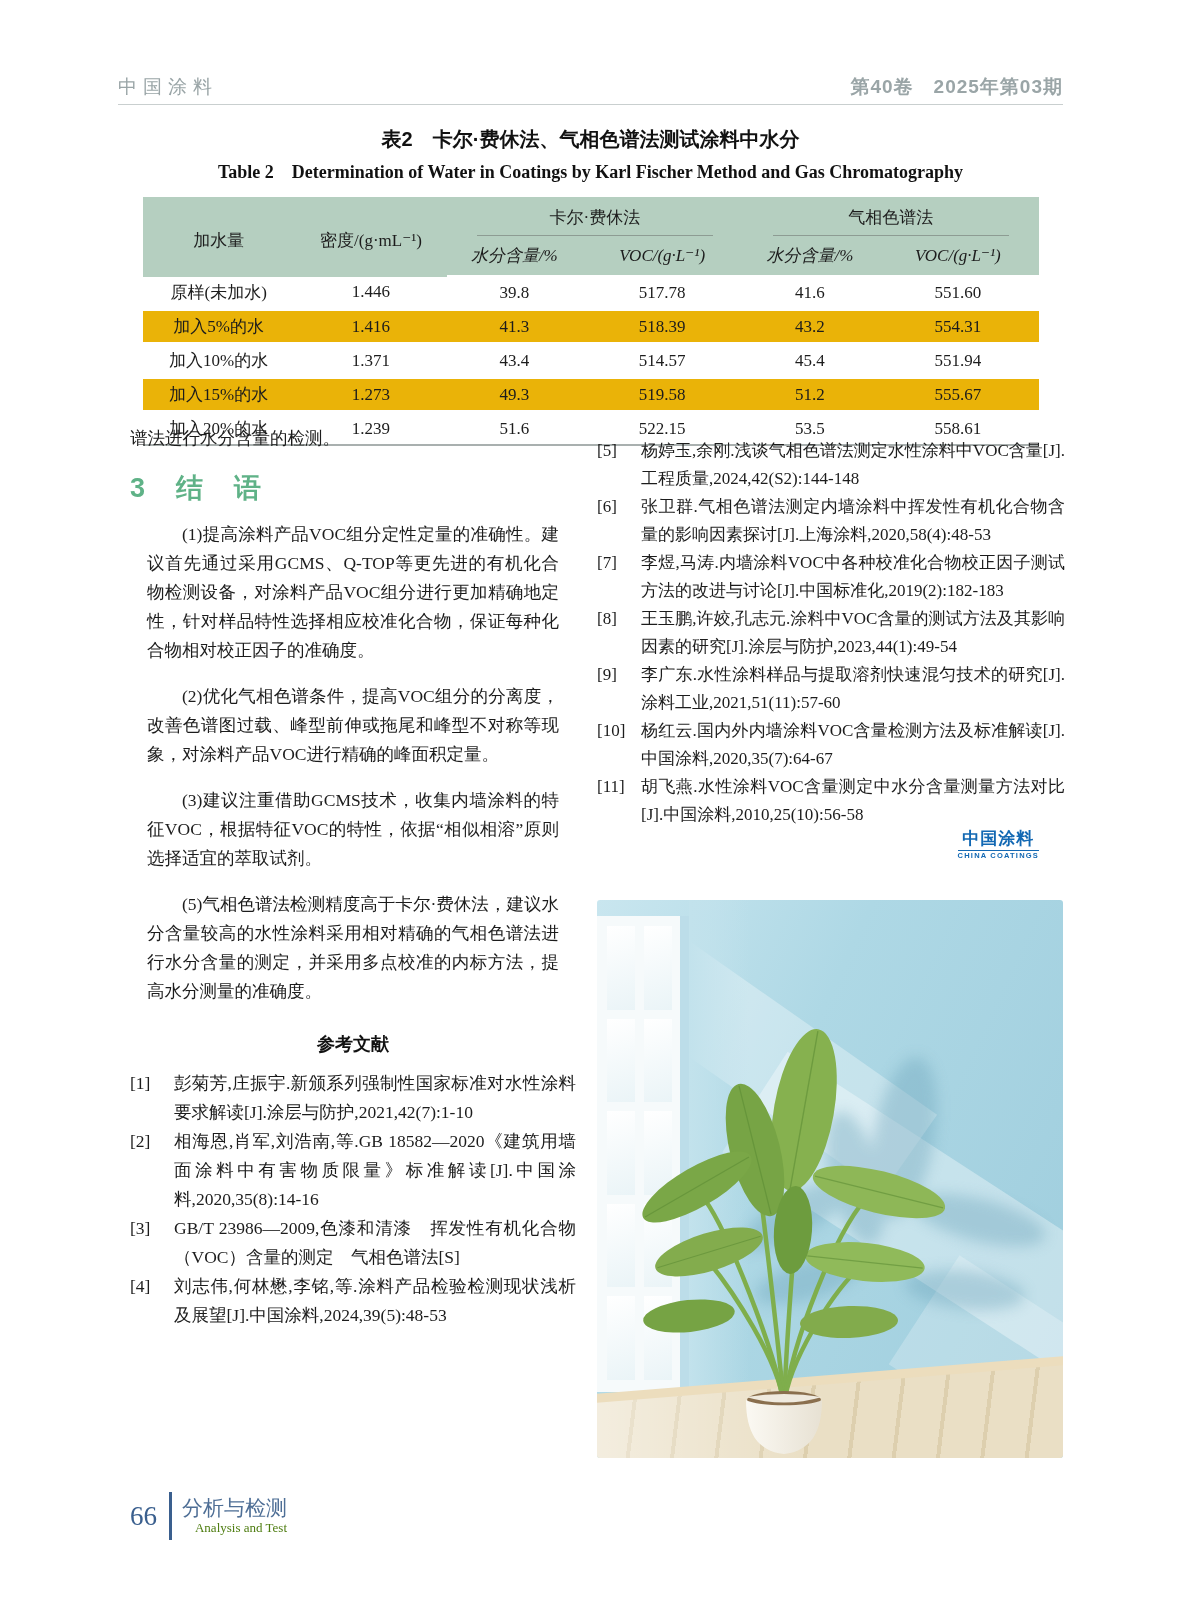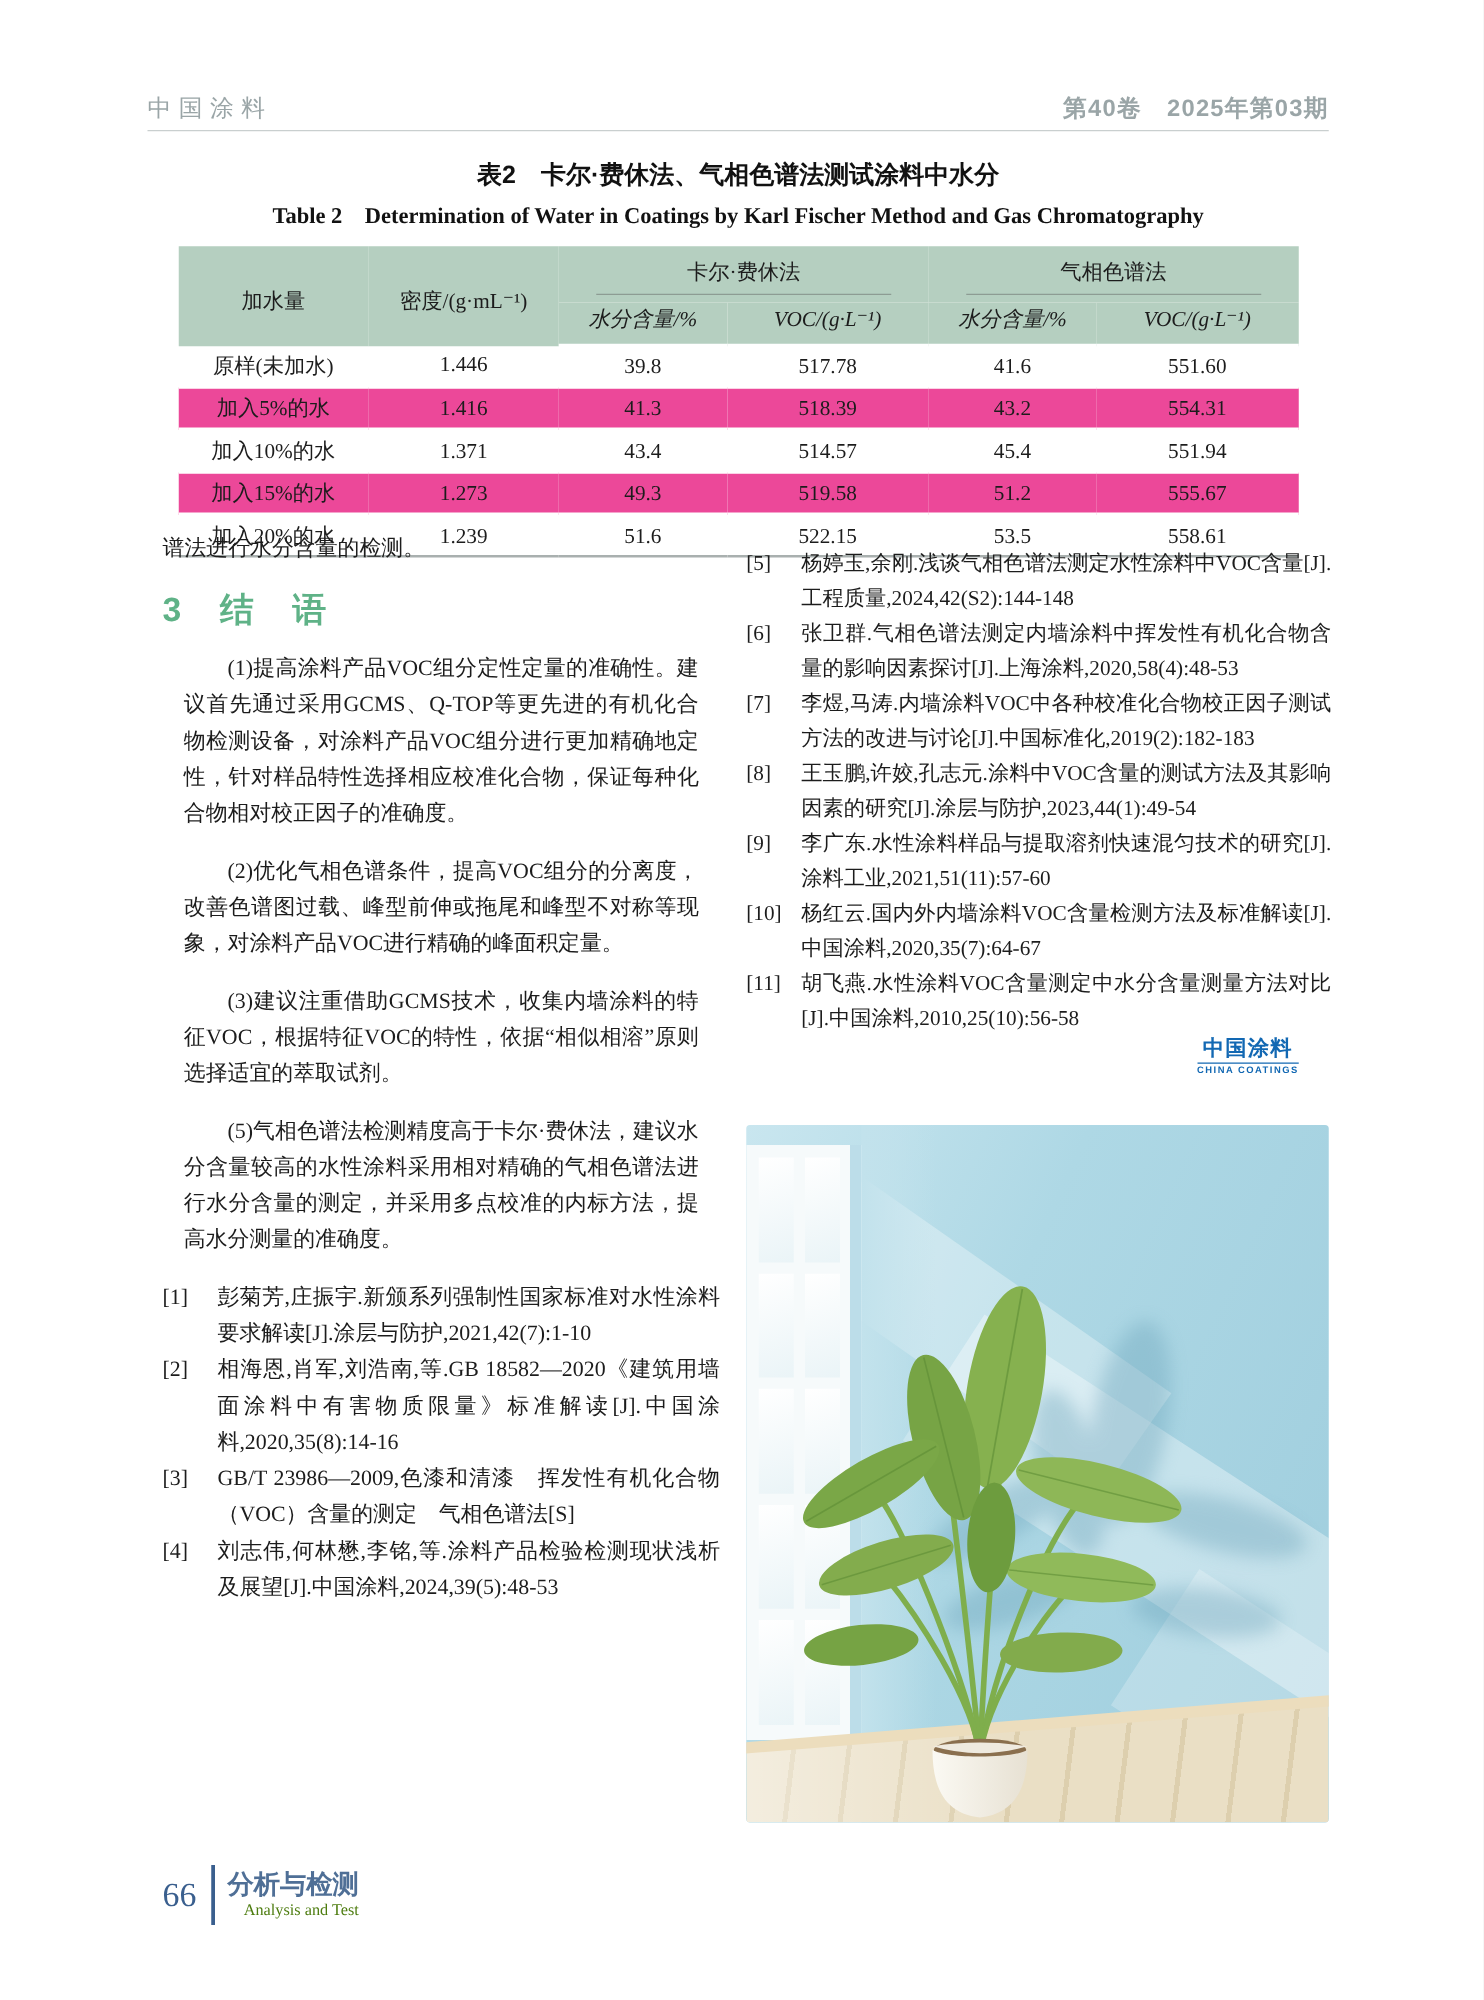--- a/index.html
+++ b/index.html
@@ -19,21 +19,21 @@
                   font-weight:bold;font-size:20px;color:#111;}
   .table-title-en{text-align:center;font-weight:bold;font-size:18px;margin-top:7px;color:#111;}
   table.data-table{border-collapse:collapse;width:896px;margin:13px auto 0;font-size:17px;
                    border-bottom:2px solid #a9b0af;}
   .data-table thead th{background:#b5cfc0;font-weight:normal;padding:2px 4px;color:#1c1c1c;}
   .data-table thead tr:first-child th{padding-top:9px;}
   .data-table thead tr:last-child th{padding-bottom:8px;border-bottom:3px solid #ffffff;font-style:italic;}
   .data-table th.rowspan-head{vertical-align:middle;}
   .group-label{display:block;border-bottom:1px solid #8d9c93;padding:0 0 6px;margin:0 26px 4px;}
   .data-table tbody td{text-align:center;padding:4px 4px;height:22px;}
-  .data-table tbody tr.alt{background:#ec4899;}
+  .data-table tbody tr.alt{background:#eab308;}
   .data-table tbody tr{border-bottom:3px solid #ffffff;}
   .data-table tbody tr:last-child{border-bottom:none;}
   .data-table td.row-label, .data-table th{text-align:center;}
 
   
   .col-left{position:absolute;left:130px;top:424px;width:446px;font-size:17.5px;line-height:29px;text-align:justify;}
   .col-right{position:absolute;left:597px;top:437px;width:468px;font-size:17px;line-height:28px;text-align:justify;}
   .intro-par{margin:0;}
   .section-heading{margin:21px 0 12px;font-family:"Liberation Sans","DejaVu Sans",sans-serif;
                    font-size:27px;font-weight:bold;color:#5fb287;letter-spacing:2px;}
@@ -69,21 +69,21 @@
          background:linear-gradient(90deg,rgba(255,255,255,0.45),rgba(255,255,255,0) 45%),
                     repeating-linear-gradient(97deg,#eadfc5 0 40px,#ddcfae 40px 44px);}
   .baseboard{position:absolute;left:-8px;right:-8px;bottom:74px;height:9px;background:#ecddbd;
              transform:rotate(-4.6deg);}
   .plant-svg{position:absolute;left:0;top:0;width:100%;height:100%;}
 
   
   .page-footer{position:absolute;left:130px;top:1492px;display:flex;align-items:center;}
   .page-number{font-size:27px;color:#3a5f8e;margin-right:12px;}
   .footer-divider{width:3px;height:48px;background:#3a5f8e;margin-right:10px;}
-  .footer-section-cn{font-family:"Liberation Sans","DejaVu Sans",sans-serif;font-weight:bold;
+  .footer-section-cn{font-family:"Liberation Sans","DejaVu Sans",sans-serif;font-weight:normal;
                      font-size:21px;color:#4f6f96;line-height:1.2;}
   .footer-section-en{font-size:13px;color:#4d7c0f;line-height:1.3;text-align:right;}
 </style>
 </head>
 <body>
 
 <div class="page">
 
   <div class="page-header">
     <span class="journal-name">中国涂料</span>
@@ -167,20 +167,21 @@
     </table>
   </div>
 
   <div class="col-left">
     <p class="intro-par">谱法进行水分含量的检测。</p>
     <h2 class="section-heading">3　结　语</h2>
     <p class="body-par">(1)提高涂料产品VOC组分定性定量的准确性。建议首先通过采用GCMS、Q-TOP等更先进的有机化合物检测设备，对涂料产品VOC组分进行更加精确地定性，针对样品特性选择相应校准化合物，保证每种化合物相对校正因子的准确度。</p>
     <p class="body-par">(2)优化气相色谱条件，提高VOC组分的分离度，改善色谱图过载、峰型前伸或拖尾和峰型不对称等现象，对涂料产品VOC进行精确的峰面积定量。</p>
     <p class="body-par">(3)建议注重借助GCMS技术，收集内墙涂料的特征VOC，根据特征VOC的特性，依据“相似相溶”原则选择适宜的萃取试剂。</p>
     <p class="body-par">(5)气相色谱法检测精度高于卡尔·费休法，建议水分含量较高的水性涂料采用相对精确的气相色谱法进行水分含量的测定，并采用多点校准的内标方法，提高水分测量的准确度。</p>
+    <h3 class="refs-heading">参考文献</h3>
     <div class="ref-item">
       <span class="ref-id">[1]</span>
       <span class="ref-text">彭菊芳,庄振宇.新颁系列强制性国家标准对水性涂料要求解读[J].涂层与防护,2021,42(7):1-10</span>
     </div>
     <div class="ref-item">
       <span class="ref-id">[2]</span>
       <span class="ref-text">相海恩,肖军,刘浩南,等.GB 18582—2020《建筑用墙面涂料中有害物质限量》标准解读[J].中国涂料,2020,35(8):14-16</span>
     </div>
     <div class="ref-item">
       <span class="ref-id">[3]</span>

